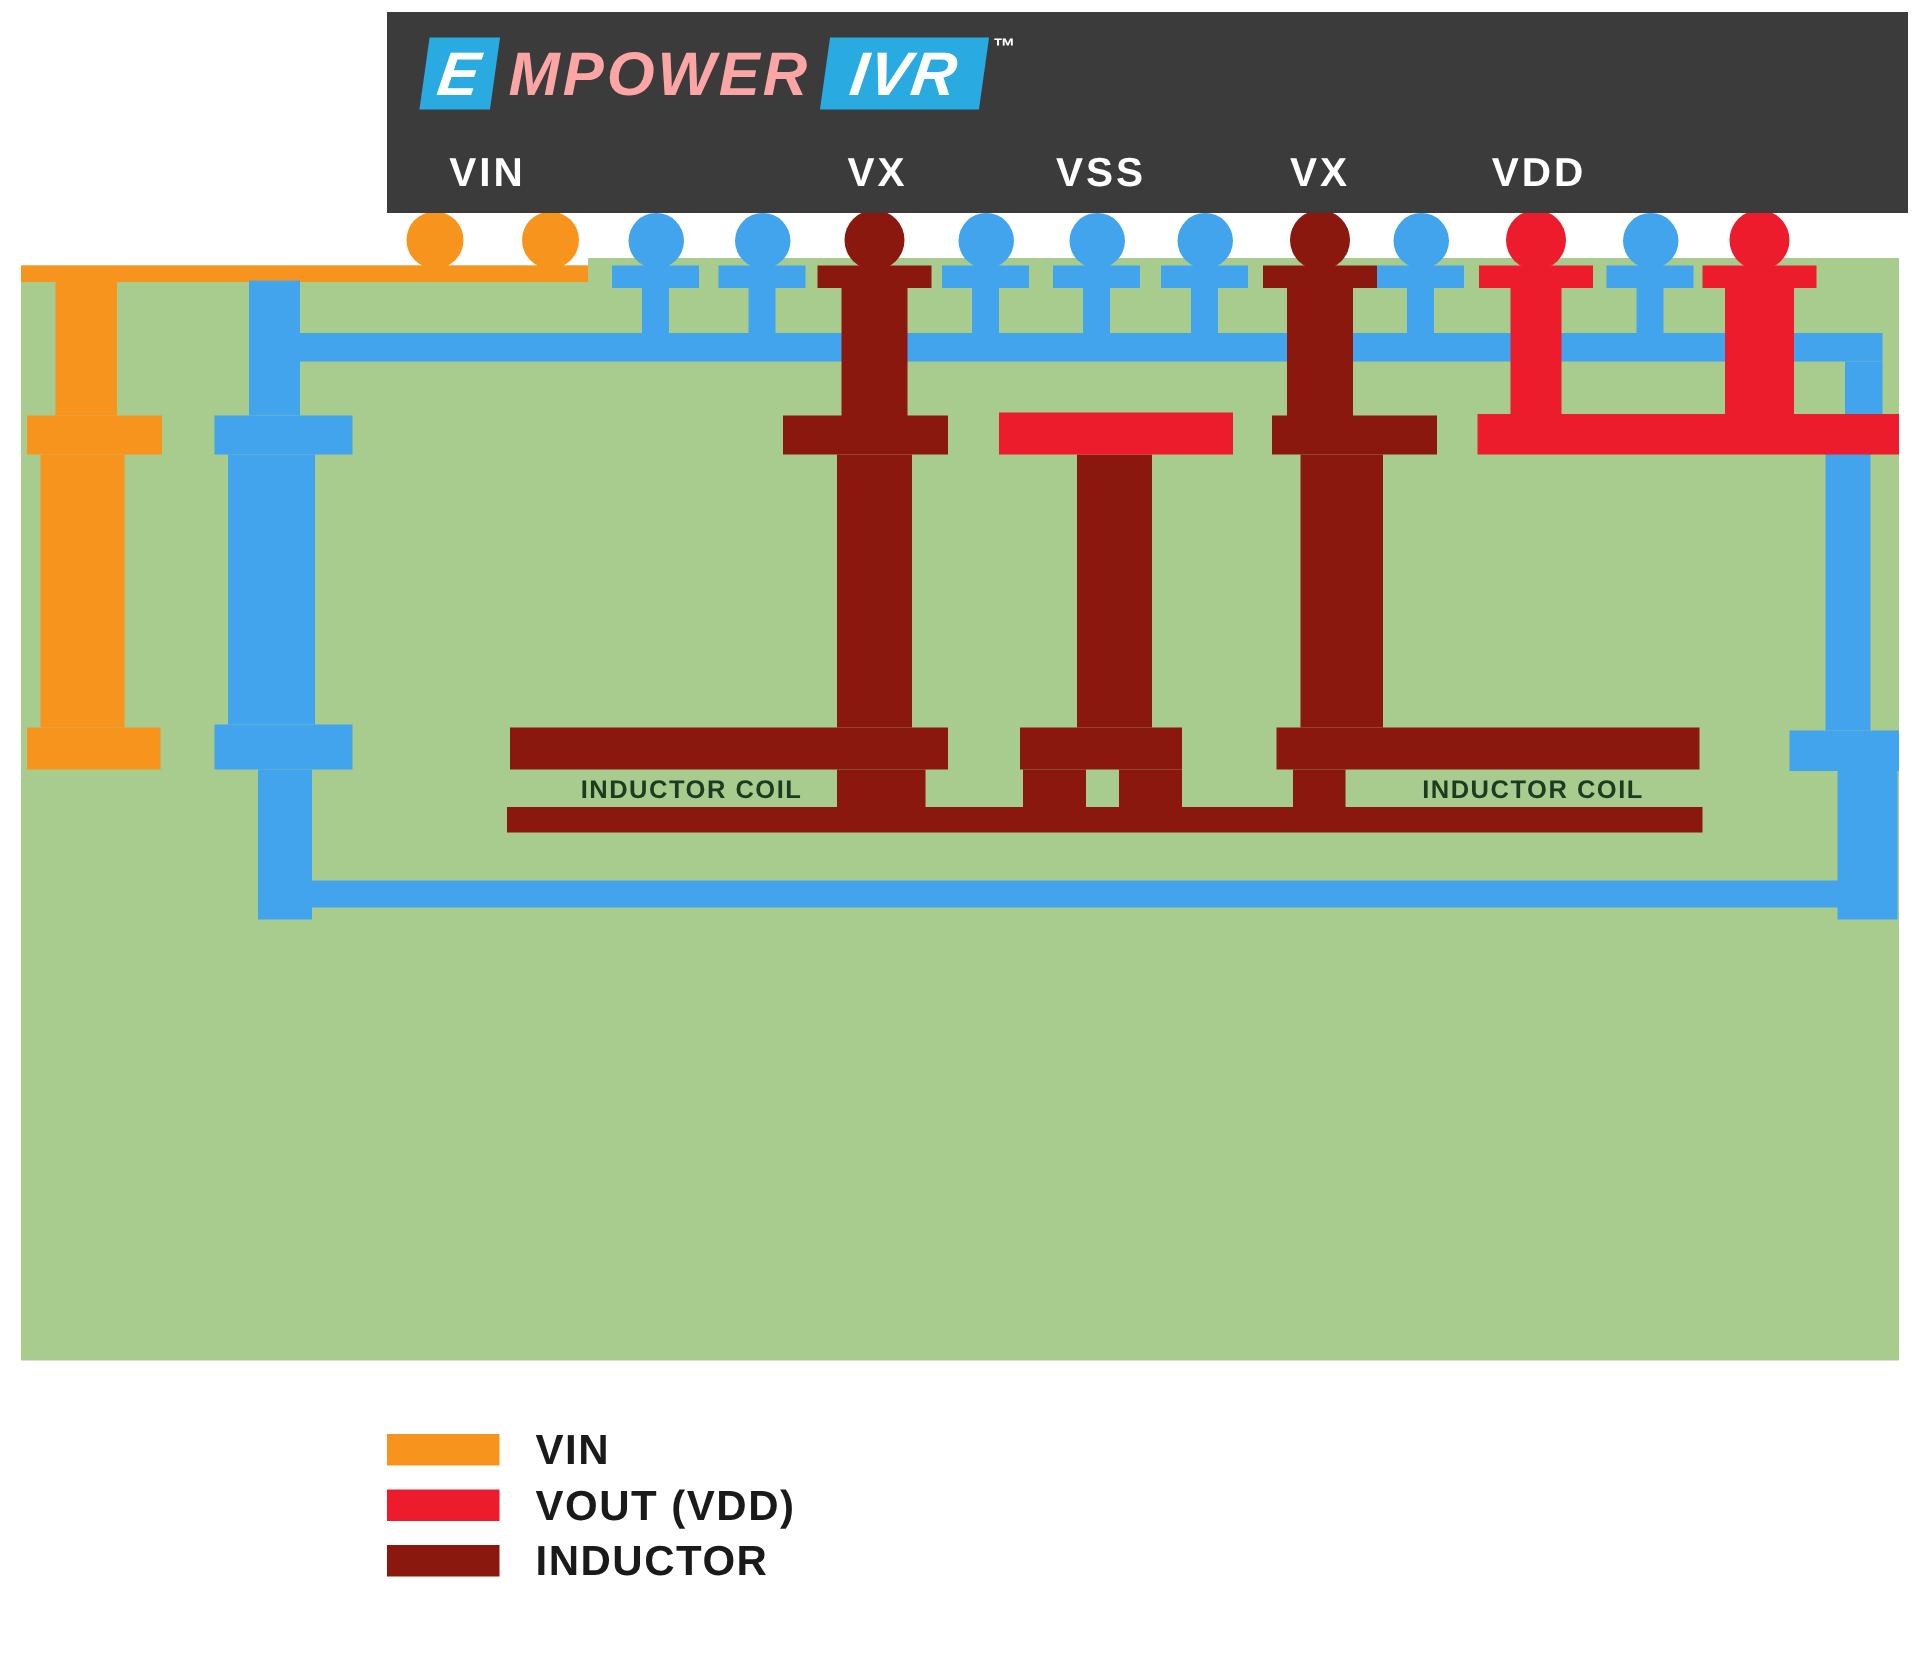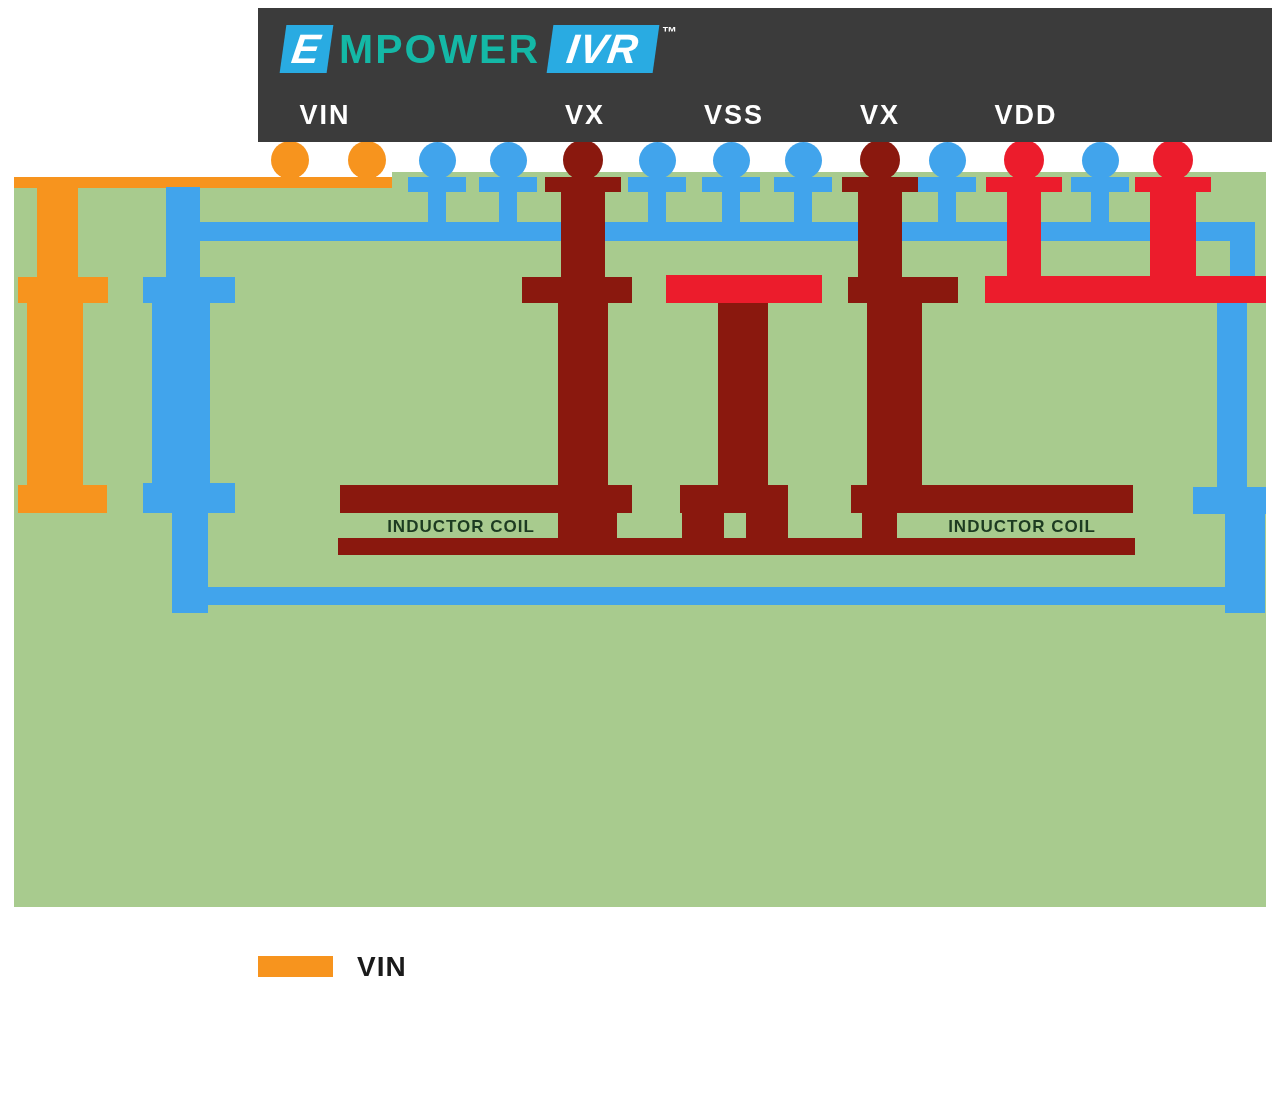--- a/index.html
+++ b/index.html
@@ -23,22 +23,22 @@
   .logo{position:absolute;left:25px;top:17px;height:50px;}
   .logo-box{
     position:absolute;top:0;height:48px;background:var(--logo_blue);
     transform:skewX(-8deg);display:flex;align-items:center;justify-content:center;
   }
   .logo-box span{
     font-style:italic;font-weight:bold;color:#ffffff;font-size:41px;
     transform:skewX(0deg);letter-spacing:1px;
   }
   .logo-mpower{
-    position:absolute;left:56px;top:1px;font-weight:bold;
-    color:#14b8a6;font-size:41px;letter-spacing:2px;white-space:nowrap;
+    position:absolute;left:56px;top:1px;font-style:italic;font-weight:bold;
+    color:#fca5a5;font-size:41px;letter-spacing:2px;white-space:nowrap;
   }
   .logo-tm{position:absolute;left:379px;top:-2px;color:#ffffff;font-size:15px;font-weight:bold;}
   .pin-label{
     position:absolute;top:92px;width:140px;text-align:center;
     color:#ffffff;font-weight:bold;font-size:27px;letter-spacing:2px;
   }
 
   
   .coil-label{
     position:absolute;top:515px;width:160px;height:24px;
@@ -157,15 +157,23 @@
     <span class="pin-label" style="left:406px;">VSS</span>
     <span class="pin-label" style="left:552px;">VX</span>
     <span class="pin-label" style="left:698px;">VDD</span>
   </div>
 
   <div id="legend">
     <div class="legend-row">
       <div class="legend-swatch c-vin"></div>
       <span class="legend-label">VIN</span>
     </div>
+    <div class="legend-row">
+      <div class="legend-swatch c-vout"></div>
+      <span class="legend-label">VOUT (VDD)</span>
+    </div>
+    <div class="legend-row">
+      <div class="legend-swatch c-ind"></div>
+      <span class="legend-label">INDUCTOR</span>
+    </div>
   </div>
 
 </div>
 
 </body></html>

